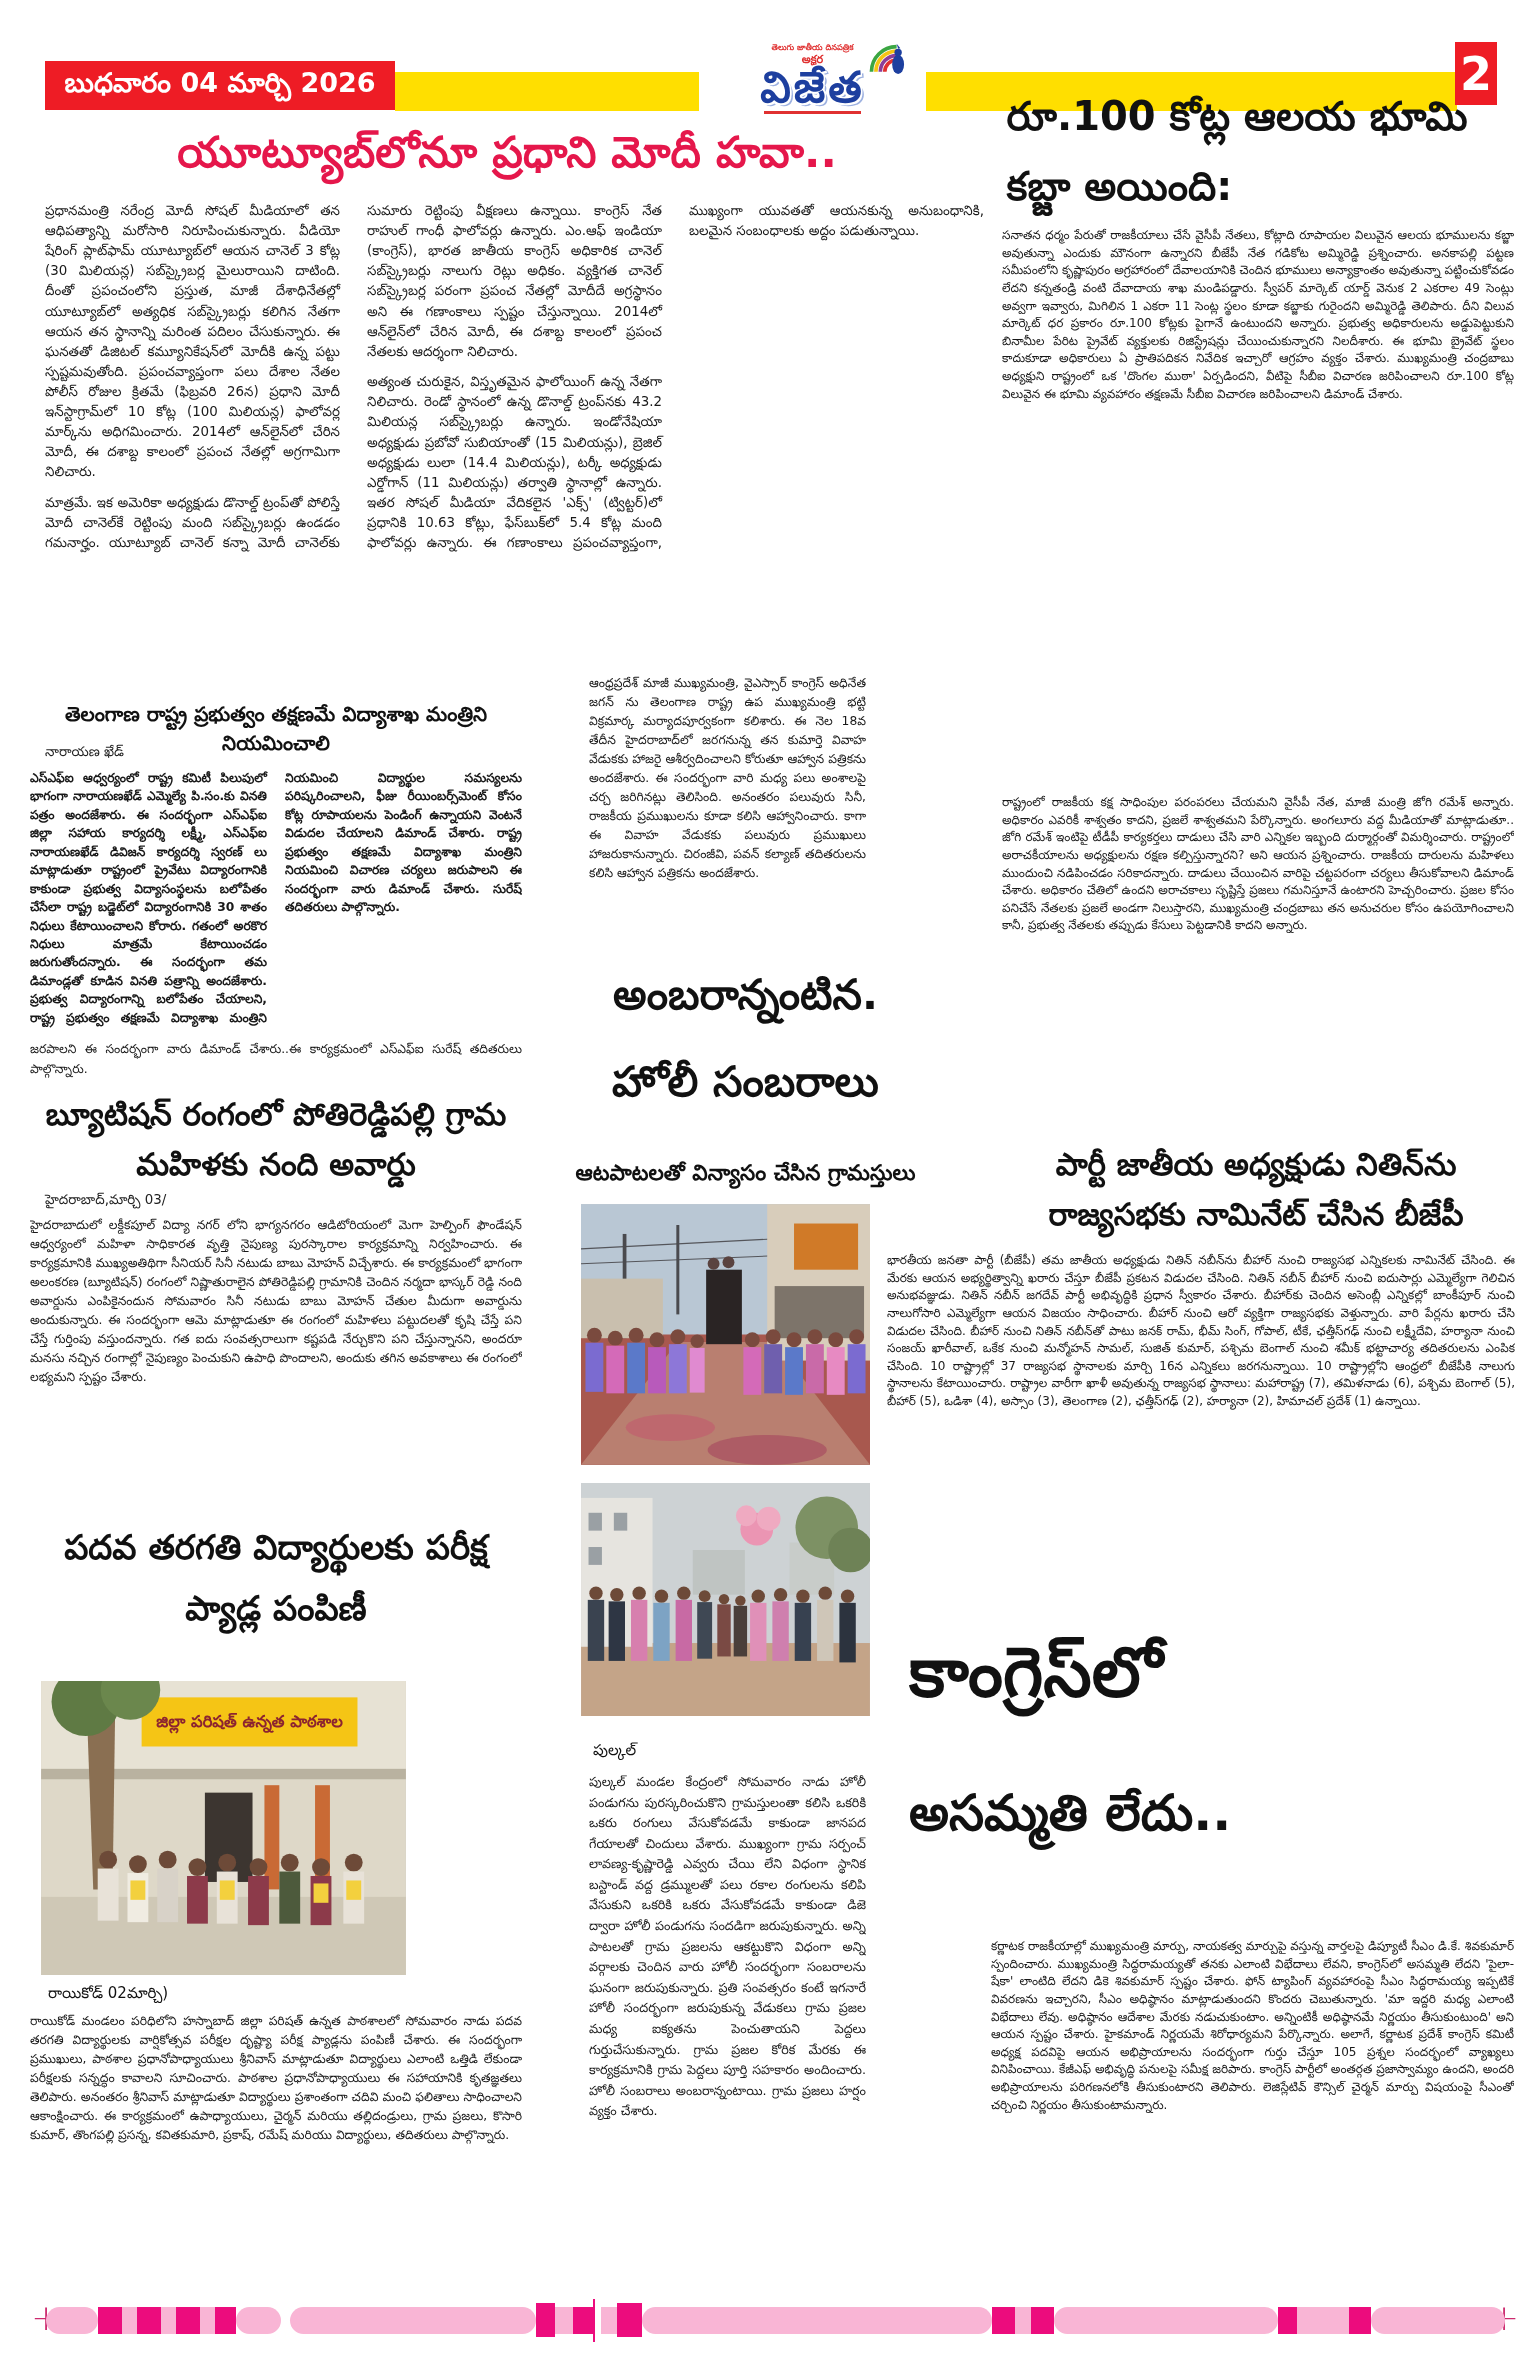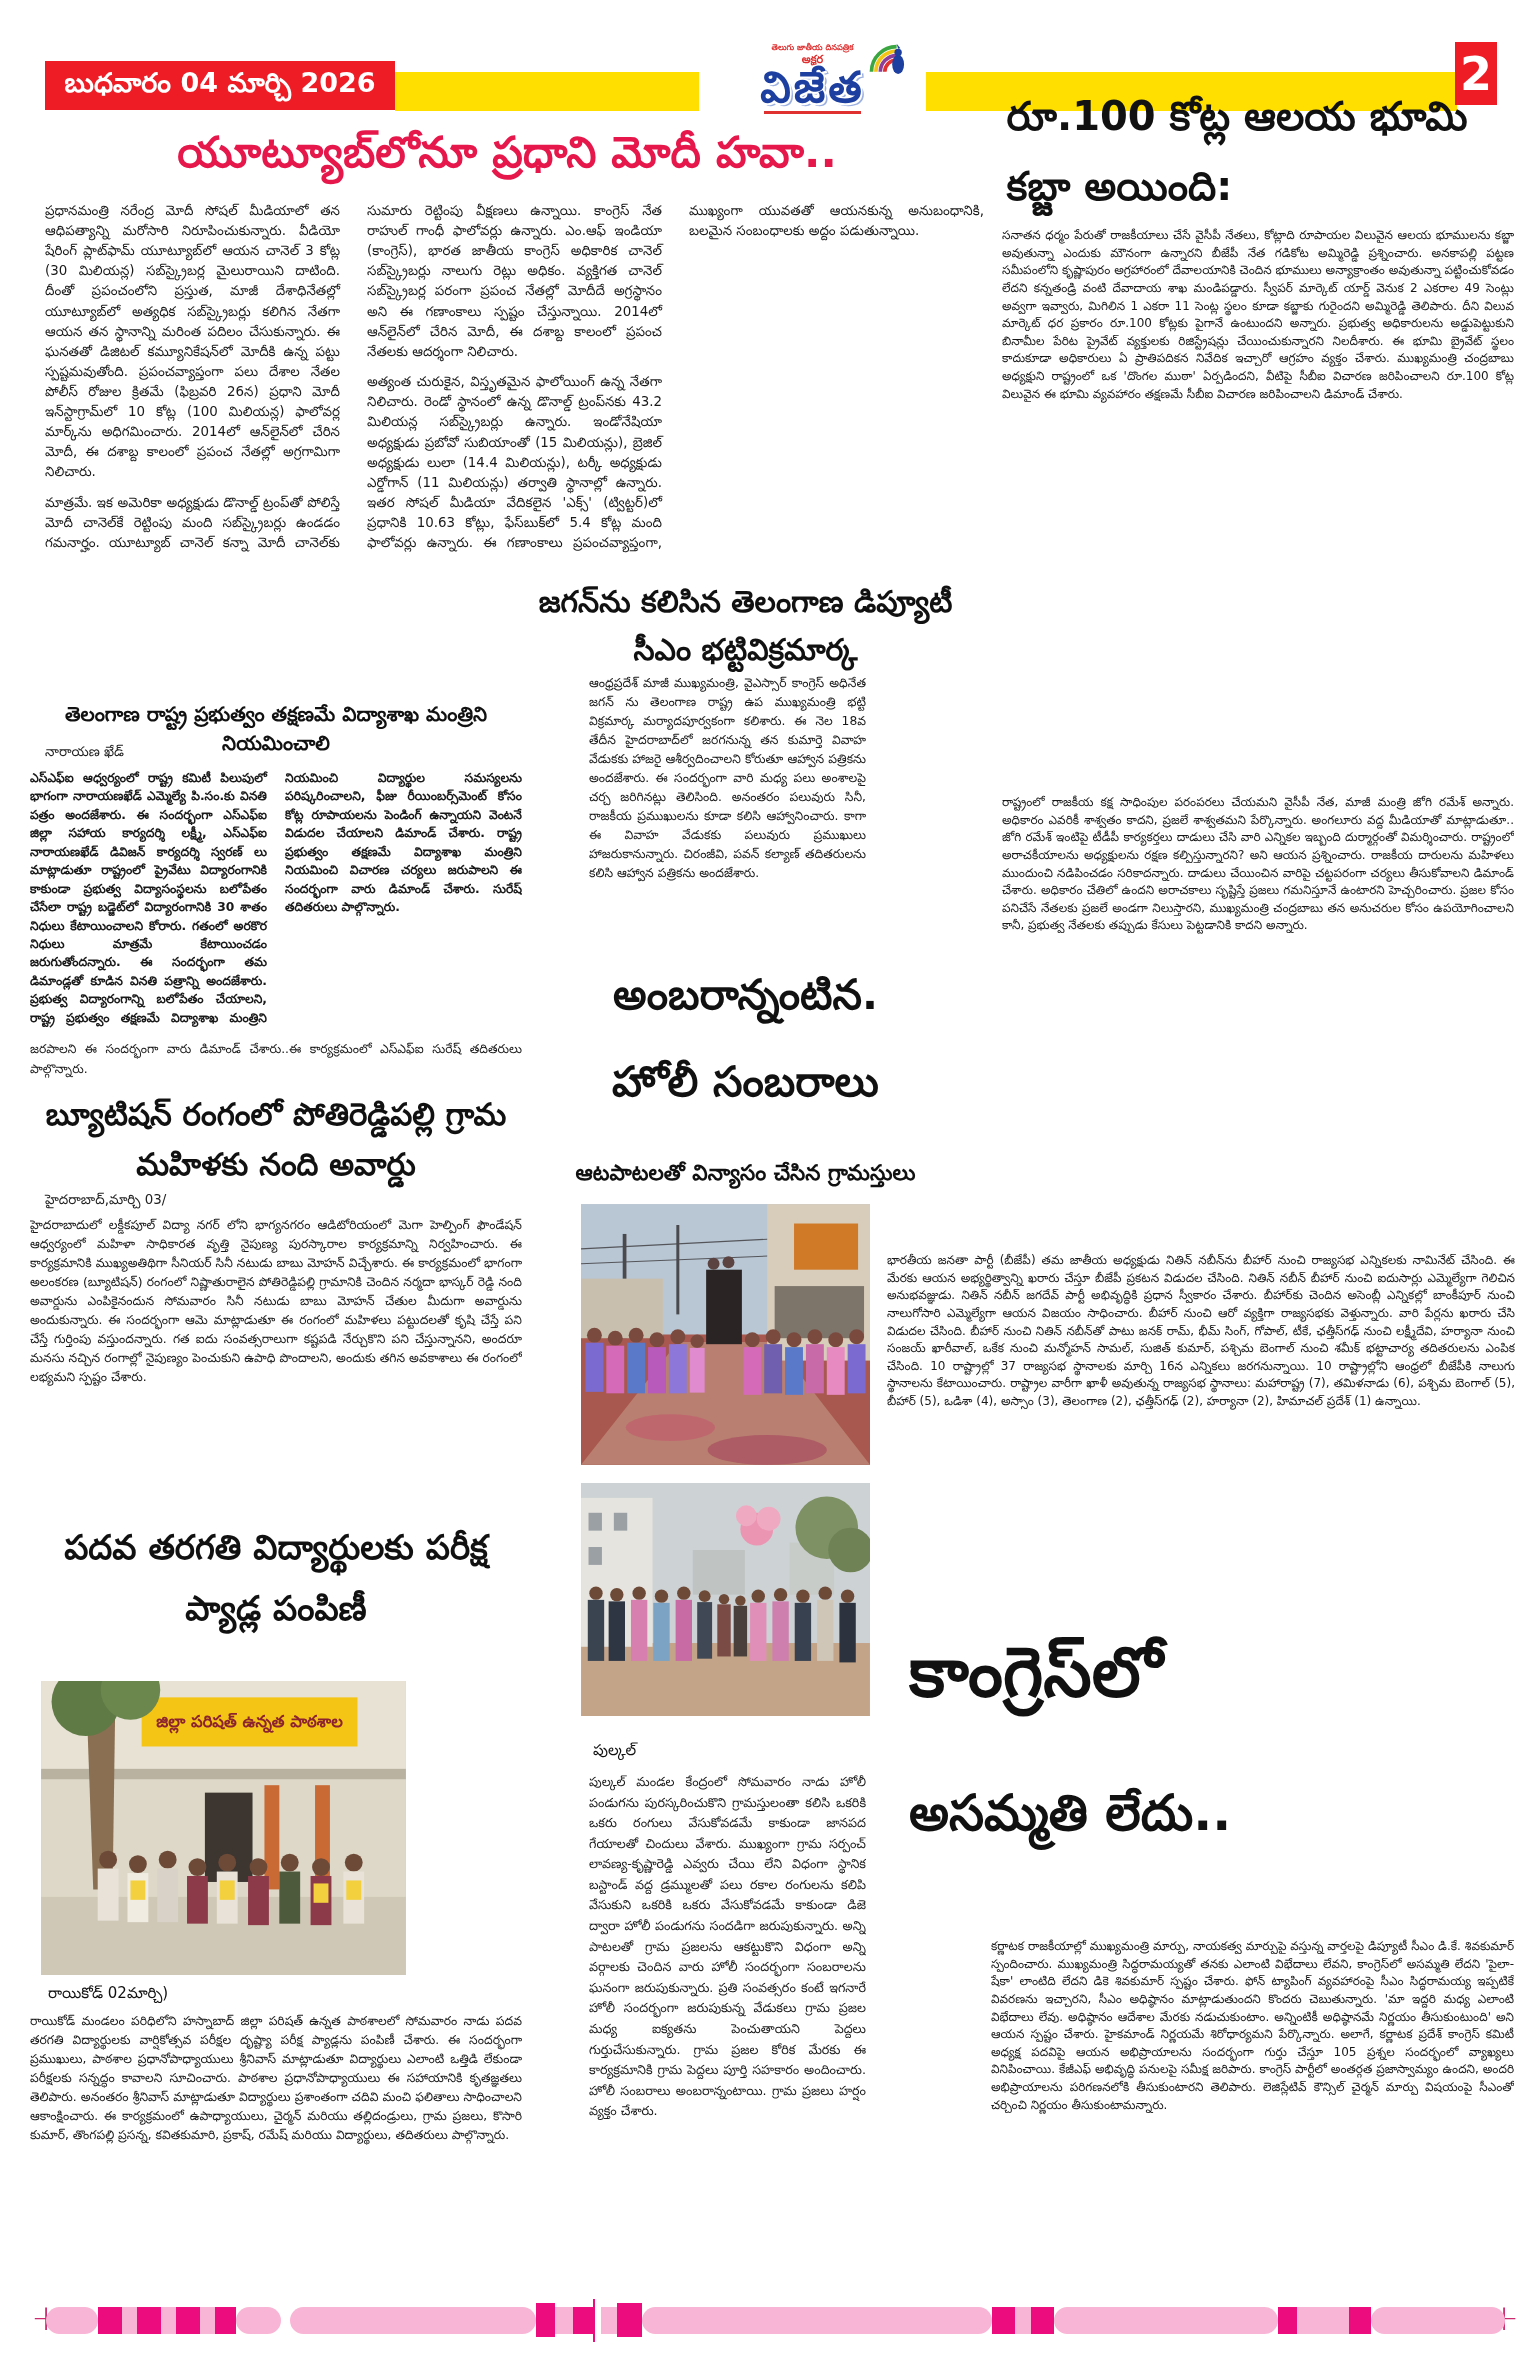--- a/index.html
+++ b/index.html
@@ -137,21 +137,20 @@
       <rect x="240" y="268" width="20" height="26" fill="#f3d03e"></rect>
       <rect x="366" y="272" width="20" height="26" fill="#f3d03e"></rect>
       <rect x="410" y="268" width="20" height="26" fill="#f3d03e"></rect>
     </g>
   </svg>
   <div class="abs caption" style="left:48px; top:1984px;">రాయికోడ్ 02మార్చి)</div>
   <div class="abs body-txt" style="left:30px; top:2012px; width:492px; height:268px; font-size:12.3px; line-height:1.55;">
     <p>రాయికోడ్ మండలం పరిధిలోని హస్నాబాద్ జిల్లా పరిషత్ ఉన్నత పాఠశాలలో సోమవారం నాడు పదవ తరగతి విద్యార్థులకు వార్షికోత్సవ పరీక్షల దృష్ట్యా పరీక్ష ప్యాడ్లను పంపిణీ చేశారు. ఈ సందర్భంగా ప్రముఖులు, పాఠశాల ప్రధానోపాధ్యాయులు శ్రీనివాస్ మాట్లాడుతూ విద్యార్థులు ఎలాంటి ఒత్తిడి లేకుండా పరీక్షలకు సన్నద్ధం కావాలని సూచించారు. పాఠశాల ప్రధానోపాధ్యాయులు ఈ సహాయానికి కృతజ్ఞతలు తెలిపారు. అనంతరం శ్రీనివాస్ మాట్లాడుతూ విద్యార్థులు ప్రశాంతంగా చదివి మంచి ఫలితాలు సాధించాలని ఆకాంక్షించారు. ఈ కార్యక్రమంలో ఉపాధ్యాయులు, చైర్మన్ మరియు తల్లిదండ్రులు, గ్రామ ప్రజలు, కొసారి కుమార్, తొంగపల్లి ప్రసన్న, కవితకుమారి, ప్రకాష్, రమేష్ మరియు విద్యార్థులు, తదితరులు పాల్గొన్నారు.</p>
   </div>
 
-  <div class="abs hl" style="left:537px; top:578px; width:417px; font-size:30px; line-height:1.6;">జగన్‌ను కలిసిన తెలంగాణ డిప్యూటీ సీఎం భట్టివిక్రమార్క</div>
   <div class="abs body-txt" style="left:589px; top:674px; width:277px; height:282px; font-size:12.3px; line-height:1.55;">
     <p>ఆంధ్రప్రదేశ్ మాజీ ముఖ్యమంత్రి, వైఎస్సార్ కాంగ్రెస్ అధినేత జగన్ ను తెలంగాణ రాష్ట్ర ఉప ముఖ్యమంత్రి భట్టి విక్రమార్క మర్యాదపూర్వకంగా కలిశారు. ఈ నెల 18వ తేదీన హైదరాబాద్‌లో జరగనున్న తన కుమార్తె వివాహ వేడుకకు హాజరై ఆశీర్వదించాలని కోరుతూ ఆహ్వాన పత్రికను అందజేశారు. ఈ సందర్భంగా వారి మధ్య పలు అంశాలపై చర్చ జరిగినట్లు తెలిసింది. అనంతరం పలువురు సినీ, రాజకీయ ప్రముఖులను కూడా కలిసి ఆహ్వానించారు. కాగా ఈ వివాహ వేడుకకు పలువురు ప్రముఖులు హాజరుకానున్నారు. చిరంజీవి, పవన్ కల్యాణ్ తదితరులను కలిసి ఆహ్వాన పత్రికను అందజేశారు.</p>
   </div>
 
   <div class="abs hl" style="left:537px; top:970px; width:417px; font-size:42px;">అంబరాన్నంటిన.</div>
   <div class="abs hl" style="left:537px; top:1057px; width:417px; font-size:42px;">హోలీ సంబరాలు</div>
   <div class="abs subhead" style="left:537px; top:1160px; width:417px; font-size:21.6px;">ఆటపాటలతో విన్యాసం చేసిన గ్రామస్తులు</div>
 
   <svg class="abs photo" style="left:581px; top:1204px;" width="289" height="261" viewBox="0 0 388 350">
     <rect width="388" height="350" fill="#b9c7d4"></rect>
@@ -250,20 +249,21 @@
 
   <div class="abs hl" style="left:999px; top:81px; width:516px; font-size:40px; line-height:1.75; text-align:left; padding-left:7.5px;">రూ.100 కోట్ల ఆలయ భూమి కబ్జా అయింది:</div>
   <div class="abs body-txt" style="left:1002px; top:227px; width:512px; height:367px; font-size:12px; line-height:1.47;">
     <p>సనాతన ధర్మం పేరుతో రాజకీయాలు చేసే వైసీపీ నేతలు, కోట్లాది రూపాయల విలువైన ఆలయ భూములను కబ్జా అవుతున్నా ఎందుకు మౌనంగా ఉన్నారని బీజేపీ నేత గడికోట అమ్మిరెడ్డి ప్రశ్నించారు. అనకాపల్లి పట్టణ సమీపంలోని కృష్ణాపురం అగ్రహారంలో దేవాలయానికి చెందిన భూములు అన్యాక్రాంతం అవుతున్నా పట్టించుకోవడం లేదని కన్నతండ్రి వంటి దేవాదాయ శాఖ మండిపడ్డారు. స్వీపర్ మార్కెట్ యార్డ్ వెనుక 2 ఎకరాల 49 సెంట్లు అవ్వగా ఇవ్వారు, మిగిలిన 1 ఎకరా 11 సెంట్ల స్థలం కూడా కబ్జాకు గురైందని అమ్మిరెడ్డి తెలిపారు. దీని విలువ మార్కెట్ ధర ప్రకారం రూ.100 కోట్లకు పైగానే ఉంటుందని అన్నారు. ప్రభుత్వ అధికారులను అడ్డుపెట్టుకుని బినామీల పేరిట ప్రైవేట్ వ్యక్తులకు రిజిస్ట్రేషన్లు చేయించుకున్నారని నిలదీశారు. ఈ భూమి బ్రైవేట్ స్థలం కాదుకూడా అధికారులు ఏ ప్రాతిపదికన నివేదిక ఇచ్చారో ఆగ్రహం వ్యక్తం చేశారు. ముఖ్యమంత్రి చంద్రబాబు అధ్యక్షుని రాష్ట్రంలో ఒక 'దొంగల ముఠా' ఏర్పడిందని, వీటిపై సీబీఐ విచారణ జరిపించాలని రూ.100 కోట్ల విలువైన ఈ భూమి వ్యవహారం తక్షణమే సీబీఐ విచారణ జరిపించాలని డిమాండ్ చేశారు.</p>
   </div>
 
   <div class="abs body-txt" style="left:1002px; top:794px; width:512px; height:328px; font-size:12px; line-height:1.47;">
     <p>రాష్ట్రంలో రాజకీయ కక్ష సాధింపుల పరంపరలు చేయమని వైసీపీ నేత, మాజీ మంత్రి జోగి రమేశ్ అన్నారు. అధికారం ఎవరికీ శాశ్వతం కాదని, ప్రజలే శాశ్వతమని పేర్కొన్నారు. అంగలూరు వద్ద మీడియాతో మాట్లాడుతూ.. జోగి రమేశ్ ఇంటిపై టీడీపీ కార్యకర్తలు దాడులు చేసి వారి ఎన్నికల ఇబ్బంది దుర్మార్గంతో విమర్శించారు. రాష్ట్రంలో అరాచకీయాలను అధ్యక్షులను రక్షణ కల్పిస్తున్నారని? అని ఆయన ప్రశ్నించారు. రాజకీయ దారులను మహిళలు ముందుంచి నడిపించడం సరికాదన్నారు. దాడులు చేయించిన వారిపై చట్టపరంగా చర్యలు తీసుకోవాలని డిమాండ్ చేశారు. అధికారం చేతిలో ఉందని అరాచకాలు సృష్టిస్తే ప్రజలు గమనిస్తూనే ఉంటారని హెచ్చరించారు. ప్రజల కోసం పనిచేసే నేతలకు ప్రజలే అండగా నిలుస్తారని, ముఖ్యమంత్రి చంద్రబాబు తన అనుచరుల కోసం ఉపయోగించాలని కానీ, ప్రభుత్వ నేతలకు తప్పుడు కేసులు పెట్టడానికి కాదని అన్నారు.</p>
   </div>
 
+  <div class="abs hl" style="left:995px; top:1140px; width:522px; font-size:31px; line-height:1.6;">పార్టీ జాతీయ అధ్యక్షుడు నితిన్‌ను రాజ్యసభకు నామినేట్ చేసిన బీజేపీ</div>
   <div class="abs body-txt" style="left:887px; top:1252px; width:628px; height:362px; font-size:12px; line-height:1.47;">
     <p>భారతీయ జనతా పార్టీ (బీజేపీ) తమ జాతీయ అధ్యక్షుడు నితిన్ నబీన్‌ను బీహార్ నుంచి రాజ్యసభ ఎన్నికలకు నామినేట్ చేసింది. ఈ మేరకు ఆయన అభ్యర్థిత్వాన్ని ఖరారు చేస్తూ బీజేపీ ప్రకటన విడుదల చేసింది. నితిన్ నబీన్ బీహార్ నుంచి ఐదుసార్లు ఎమ్మెల్యేగా గెలిచిన అనుభవజ్ఞుడు. నితిన్ నబీన్ జగదేవ్ పార్టీ అభివృద్ధికి ప్రధాన స్వీకారం చేశారు. బీహార్‌కు చెందిన అసెంబ్లీ ఎన్నికల్లో బాంకీపూర్ నుంచి నాలుగోసారి ఎమ్మెల్యేగా ఆయన విజయం సాధించారు. బీహార్ నుంచి ఆరో వ్యక్తిగా రాజ్యసభకు వెళ్తున్నారు. వారి పేర్లను ఖరారు చేసి విడుదల చేసింది. బీహార్ నుంచి నితిన్ నబీన్‌తో పాటు జనక్ రామ్, భీమ్ సింగ్, గోపాల్, టీకే, ఛత్తీస్‌గఢ్ నుంచి లక్ష్మీదేవి, హర్యానా నుంచి సంజయ్ ఖారీవాల్, ఒకేక నుంచి మన్మోహన్ సామల్, సుజిత్ కుమార్, పశ్చిమ బెంగాల్ నుంచి శమీక్ భట్టాచార్య తదితరులను ఎంపిక చేసింది. 10 రాష్ట్రాల్లో 37 రాజ్యసభ స్థానాలకు మార్చి 16న ఎన్నికలు జరగనున్నాయి. 10 రాష్ట్రాల్లోని ఆంధ్రలో బీజేపీకి నాలుగు స్థానాలను కేటాయించారు. రాష్ట్రాల వారీగా ఖాళీ అవుతున్న రాజ్యసభ స్థానాలు: మహారాష్ట్ర (7), తమిళనాడు (6), పశ్చిమ బెంగాల్ (5), బీహార్ (5), ఒడిశా (4), అస్సాం (3), తెలంగాణ (2), ఛత్తీస్‌గఢ్ (2), హర్యానా (2), హిమాచల్ ప్రదేశ్ (1) ఉన్నాయి.</p>
   </div>
 
   <div class="abs hl" style="left:894px; top:1636px; width:620px; font-size:69px; line-height:1.05; text-align:left; padding-left:15px;">కాంగ్రెస్‌లో</div>
   <div class="abs hl" style="left:894px; top:1787px; width:620px; font-size:50px; line-height:1.05; text-align:left; padding-left:15px;">అసమ్మతి లేదు..</div>
   <div class="abs body-txt" style="left:991px; top:1938px; width:523px; height:344px; font-size:12px; line-height:1.47;">
     <p>కర్ణాటక రాజకీయాల్లో ముఖ్యమంత్రి మార్పు, నాయకత్వ మార్పుపై వస్తున్న వార్తలపై డిప్యూటీ సీఎం డి.కే. శివకుమార్ స్పందించారు. ముఖ్యమంత్రి సిద్ధరామయ్యతో తనకు ఎలాంటి విభేదాలు లేవని, కాంగ్రెస్‌లో అసమ్మతి లేదని 'పైలా-షేకా' లాంటిది లేదని డికె శివకుమార్ స్పష్టం చేశారు. ఫోన్ ట్యాపింగ్ వ్యవహారంపై సీఎం సిద్ధరామయ్య ఇప్పటికే వివరణను ఇచ్చారని, సీఎం అధిష్ఠానం మాట్లాడుతుందని కొందరు చెబుతున్నారు. 'మా ఇద్దరి మధ్య ఎలాంటి విభేదాలు లేవు. అధిష్ఠానం ఆదేశాల మేరకు నడుచుకుంటాం. అన్నింటికీ అధిష్ఠానమే నిర్ణయం తీసుకుంటుంది' అని ఆయన స్పష్టం చేశారు. హైకమాండ్ నిర్ణయమే శిరోధార్యమని పేర్కొన్నారు. అలాగే, కర్ణాటక ప్రదేశ్ కాంగ్రెస్ కమిటీ అధ్యక్ష పదవిపై ఆయన అభిప్రాయాలను సందర్భంగా గుర్తు చేస్తూ 105 ప్రశ్నల సందర్భంలో వ్యాఖ్యలు వినిపించాయి. కేజీఎఫ్ అభివృద్ధి పనులపై సమీక్ష జరిపారు. కాంగ్రెస్ పార్టీలో అంతర్గత ప్రజాస్వామ్యం ఉందని, అందరి అభిప్రాయాలను పరిగణనలోకి తీసుకుంటారని తెలిపారు. లెజిస్లేటివ్ కౌన్సిల్ చైర్మన్ మార్పు విషయంపై సీఎంతో చర్చించి నిర్ణయం తీసుకుంటామన్నారు.</p>
   </div>
 

